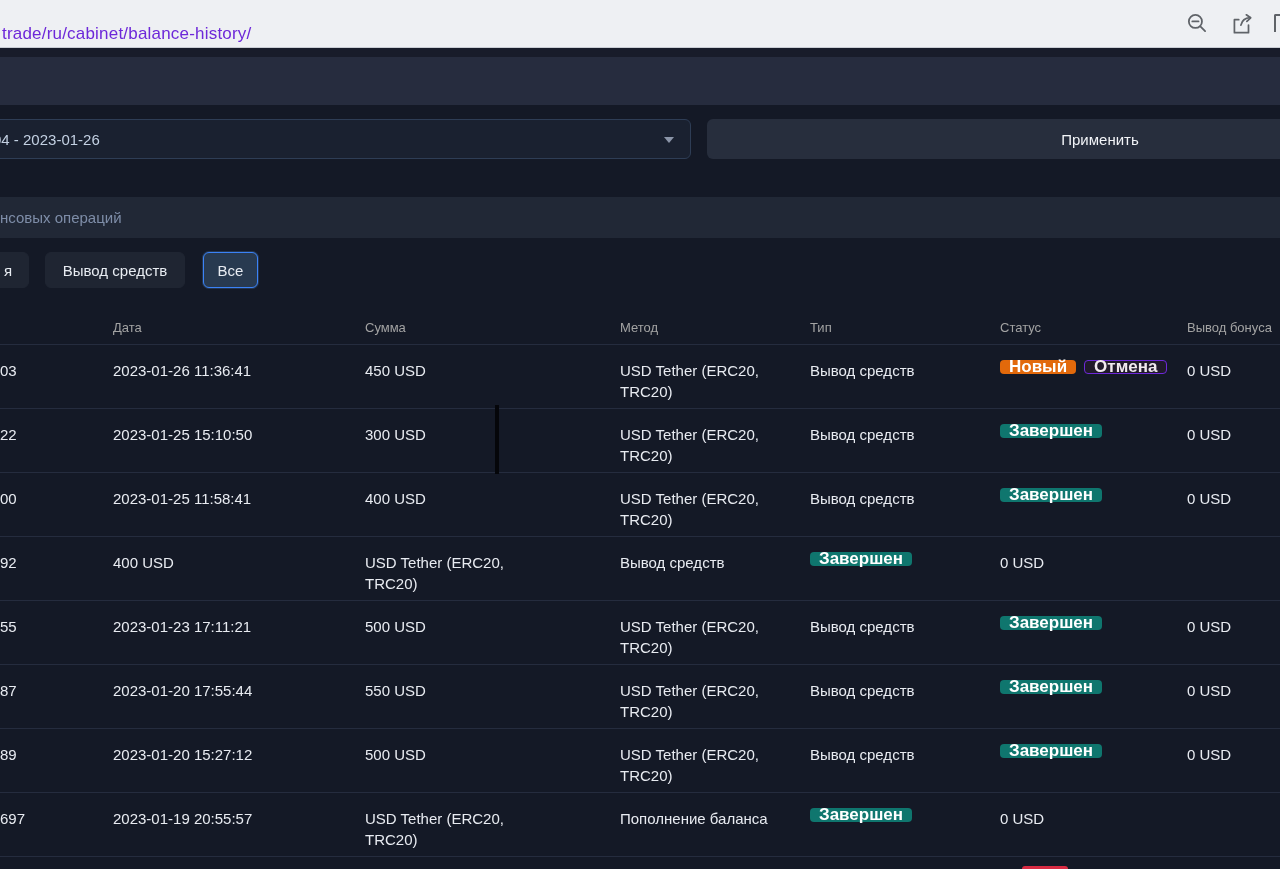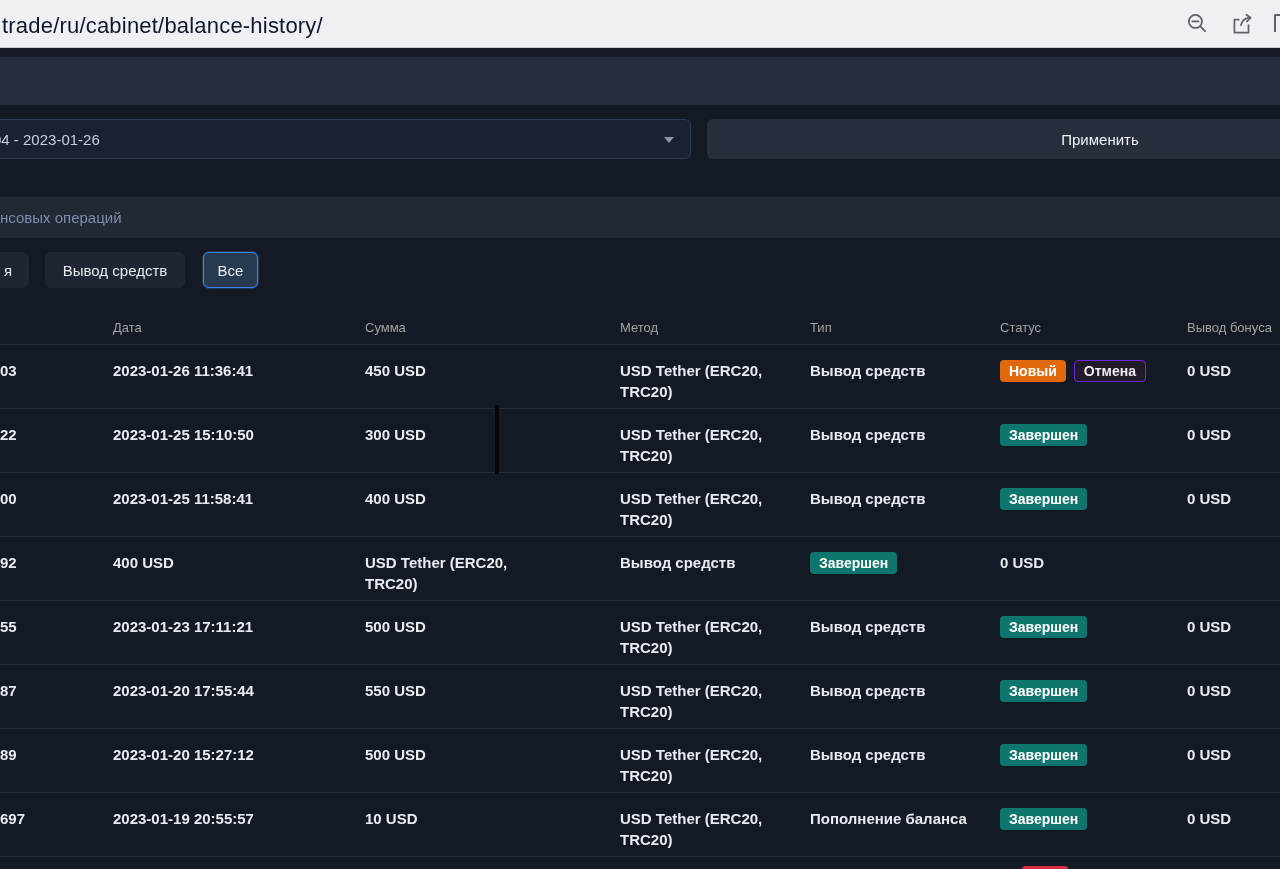--- a/index.html
+++ b/index.html
@@ -8,21 +8,21 @@
     position:relative; width:1280px; height:869px; overflow:hidden;
     background:#141926; font-family:"Liberation Sans", sans-serif;
   }
 
   
   .browser-bar {
     position:absolute; left:0; top:0; width:1280px; height:48px;
     background:#eef0f3; border-bottom:1px solid #c9cdd4;
   }
   .url-text {
-    position:absolute; left:2px; top:13px; font-size:22px; color:#0f172a;
+    position:absolute; left:2px; top:24px; font-size:17px; color:#6d28d9;
     letter-spacing:.2px; white-space:nowrap;
   }
   .browser-icon { position:absolute; top:11px; color:#5f6368; }
   .icon-zoom-out { left:1185px; }
   .icon-share { left:1229px; }
   .icon-edge-partial {
     position:absolute; left:1274px; top:14px; width:10px; height:18px;
     border-left:2px solid #5f6368; border-top:2px solid #5f6368; border-radius:2px 0 0 0;
   }
 
@@ -73,28 +73,28 @@
   
   .table { position:absolute; left:0; top:310px; width:1280px; }
   .t-grid {
     display:grid;
     grid-template-columns:113px 252px 255px 190px 190px 187px 93px;
   }
   .t-head { height:35px; align-items:center; border-bottom:1px solid #252c3e; }
   .t-head .h-cell { font-size:13px; color:#a3a3a3; white-space:nowrap; }
   .t-row { height:64px; border-bottom:1px solid #252c3e; align-items:start; }
   .t-row .cell {
-    padding-top:15px; font-size:15px; color:#e8ebf1; line-height:21px; white-space:nowrap;font-weight:bold;
+    padding-top:15px; font-size:15px; color:#e8ebf1; line-height:21px; white-space:nowrap;
   }
   .t-row .cell.method { white-space:normal; }
   .t-row .cell.method span { display:inline-block; width:165px; }
   .badges { display:flex; gap:8px; padding-top:15px; }
   .badge {
-    display:inline-flex; align-items:center; height:22px; padding:0 9px;
-    border-radius:4px; font-size:14px; font-weight:700; color:#ffffff; white-space:nowrap;
+    display:inline-flex; align-items:center; height:14px; padding:0 9px;
+    border-radius:4px; font-size:17px; font-weight:700; color:#ffffff; white-space:nowrap;
   }
   .badge-orange { background:#e2690b; }
   .badge-outline { background:rgba(120,40,70,.12); border:1px solid #6d28d9; font-weight:600; color:#f0e9ee; }
   .badge-green { background:#0f766e; }
   .red-badge-sliver {
     position:absolute; left:1022px; top:866px; width:46px; height:10px;
     background:#d92b43; border-radius:3px 3px 0 0;
   }
 
   
@@ -233,21 +233,20 @@
       <div class="cell">Вывод средств</div>
       <div class="badges">
         <span class="badge badge-green">Завершен</span>
       </div>
       <div class="cell">0 USD</div>
     </div>
 
     <div class="t-grid t-row">
       <div class="cell">697</div>
       <div class="cell">2023-01-19 20:55:57</div>
-      <div class="cell">10 USD</div>
       <div class="cell method"><span>USD Tether (ERC20, TRC20)</span></div>
       <div class="cell">Пополнение баланса</div>
       <div class="badges">
         <span class="badge badge-green">Завершен</span>
       </div>
       <div class="cell">0 USD</div>
     </div>
 
   </div>
 

